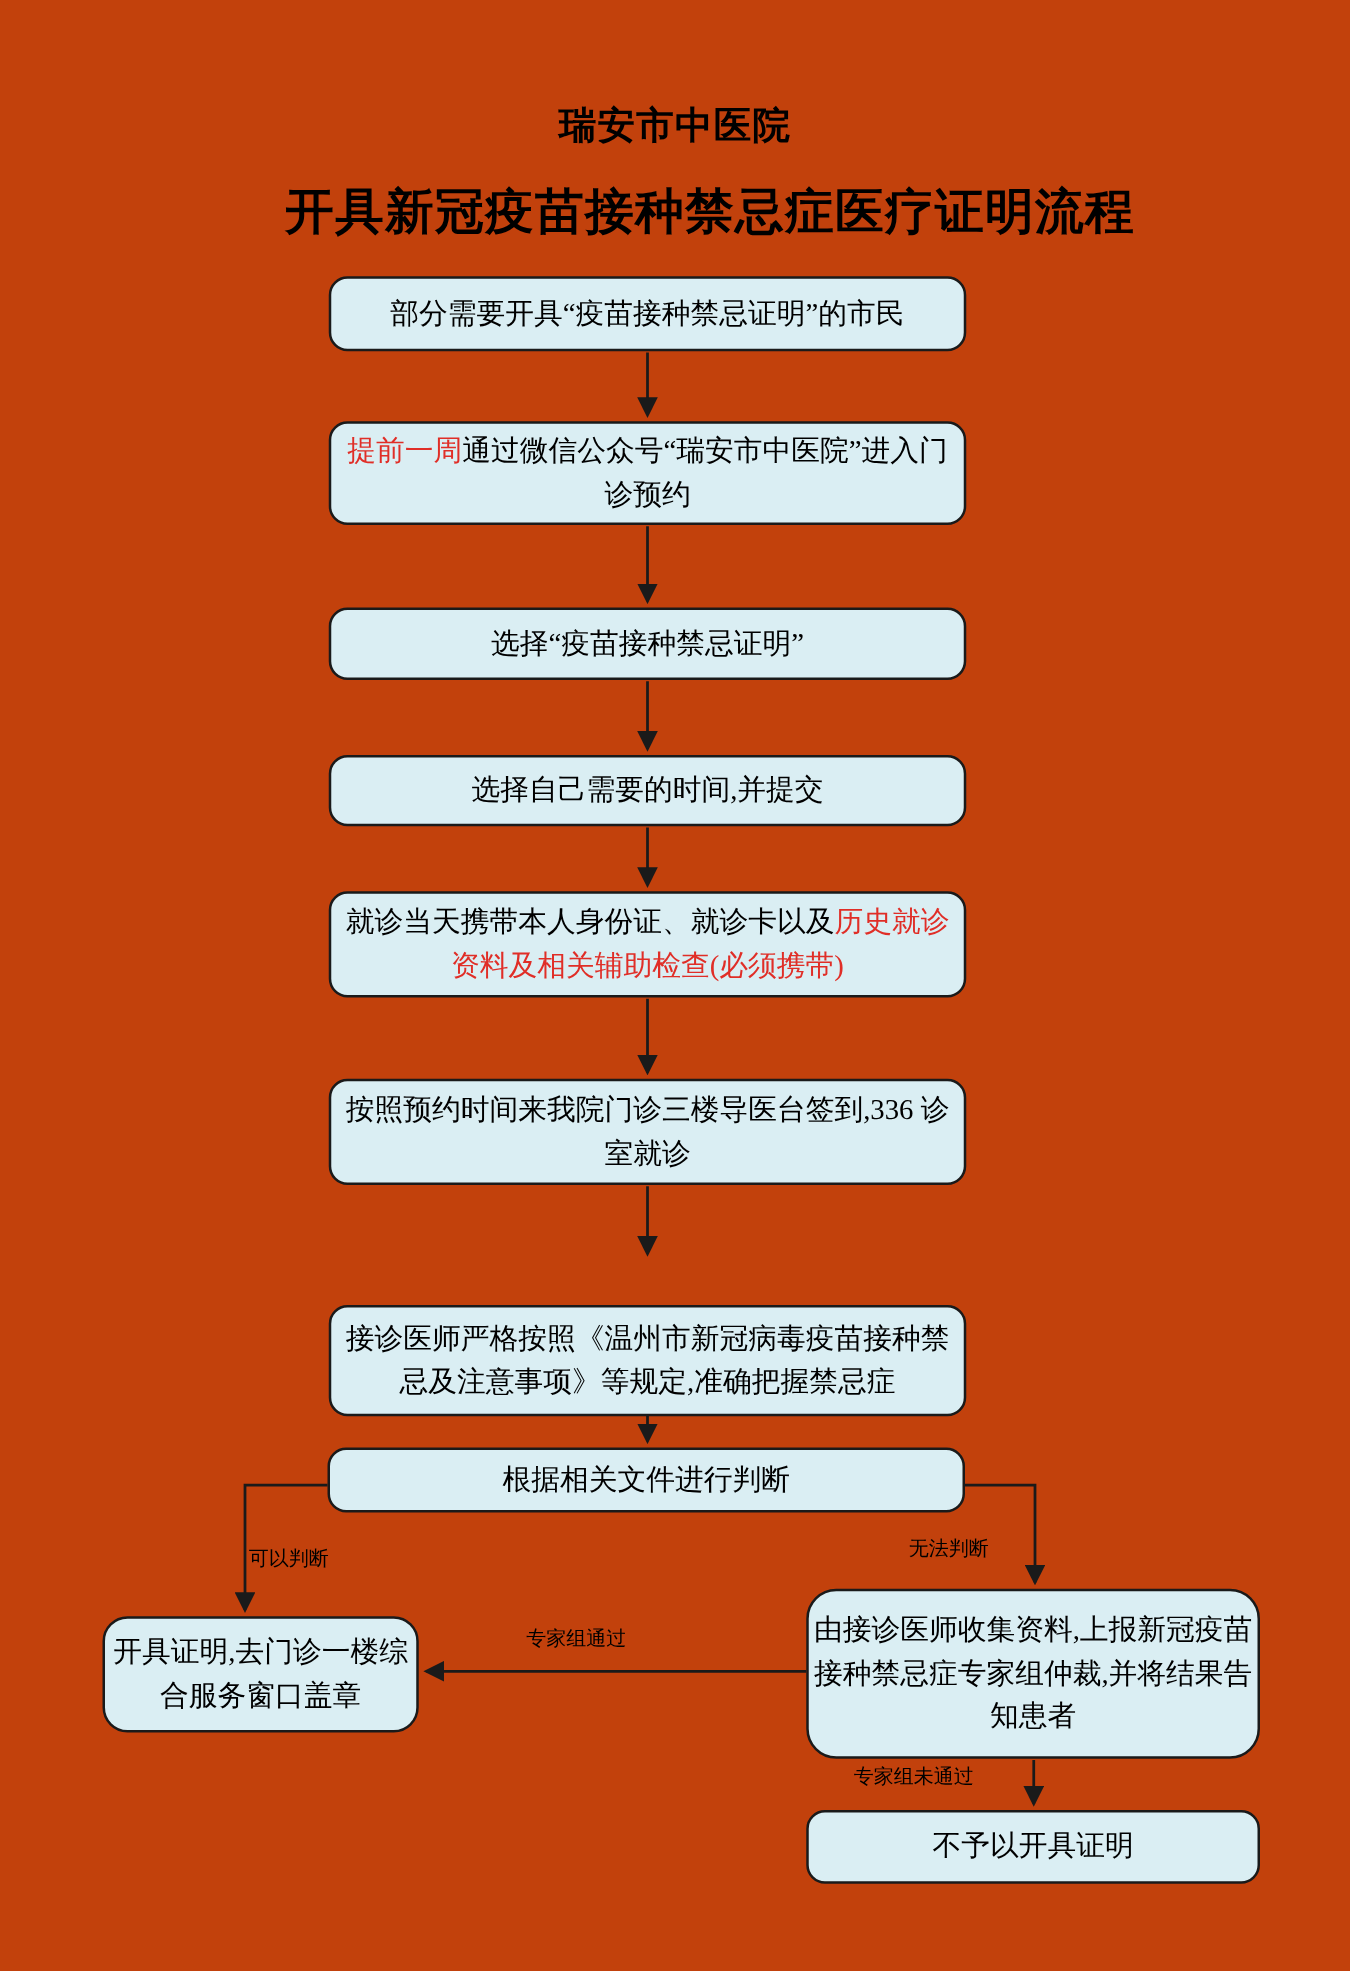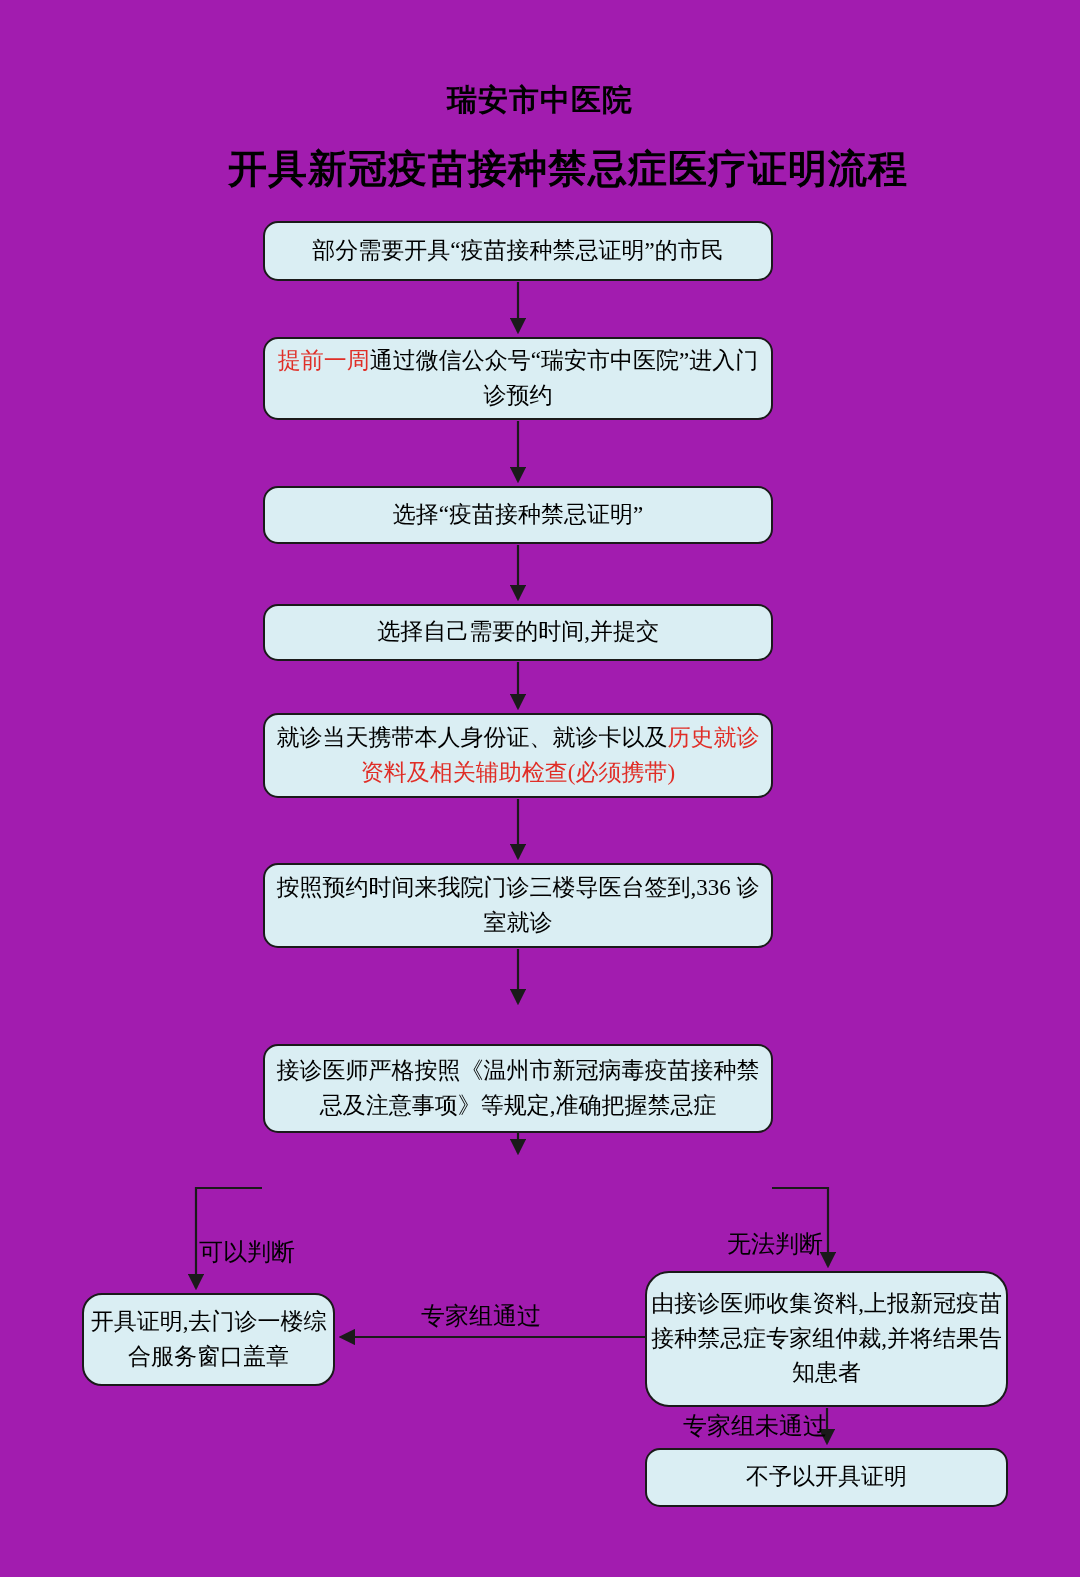--- a/index.html
+++ b/index.html
@@ -1,19 +1,19 @@
 <!DOCTYPE html>
 <html><head>
 <meta charset="utf-8">
 <style>
   html,body{margin:0;padding:0;background:#ffffff;}
   #page{
     position:relative;
     width:1080px;height:1577px;
-    background:#a21caf;
+    background:#c2410c;
     font-family:"Liberation Serif","DejaVu Serif",serif;
     color:#000000;
     overflow:hidden;
   }
   .title{
     position:absolute;left:0;width:100%;
     text-align:center;font-weight:700;letter-spacing:1px;
   }
   .title1{top:80px;font-size:30px;}
   .title2{top:142px;font-size:39px;padding-left:28px;}
@@ -34,21 +34,21 @@
   .b4{left:263px;top:604px;width:510px;height:57px;}
   .b5{left:263px;top:713px;width:510px;height:85px;}
   .b6{left:263px;top:863px;width:510px;height:85px;}
   .b7{left:263px;top:1008px;width:510px;height:89px;margin-top:36px;}
   .b8{left:262px;top:1158px;width:510px;height:52px;}
   .b9{left:82px;top:1293px;width:253px;height:93px;border-radius:20px;}
   .b10{left:645px;top:1271px;width:363px;height:136px;border-radius:24px;}
   .b11{left:645px;top:1448px;width:363px;height:59px;}
   .red{color:#e02e27;}
   .edge-label{
-    position:absolute;font-size:24px;line-height:1.1;white-space:nowrap;
+    position:absolute;font-size:16px;line-height:1.1;white-space:nowrap;
   }
   .lbl-can{left:199px;top:1239px;}
   .lbl-cannot{left:727px;top:1231px;}
   .lbl-pass{left:421px;top:1303px;}
   .lbl-fail{left:683px;top:1413px;}
   svg.connectors{
     position:absolute;left:0;top:0;width:1080px;height:1577px;
     pointer-events:none;
   }
   svg.connectors path{
@@ -103,20 +103,23 @@
   </div>
 
   <div class="node b6">
     <span>按照预约时间来我院门诊三楼导医台签到,336 诊室就诊</span>
   </div>
 
   <div class="node b7">
     <span>接诊医师严格按照《温州市新冠病毒疫苗接种禁忌及注意事项》等规定,准确把握禁忌症</span>
   </div>
 
+  <div class="node b8">
+    <span>根据相关文件进行判断</span>
+  </div>
 
   <div class="node b9">
     <span>开具证明,去门诊一楼综合服务窗口盖章</span>
   </div>
 
   <div class="node b10">
     <span>由接诊医师收集资料,上报新冠疫苗接种禁忌症专家组仲裁,并将结果告知患者</span>
   </div>
 
   <div class="node b11">

